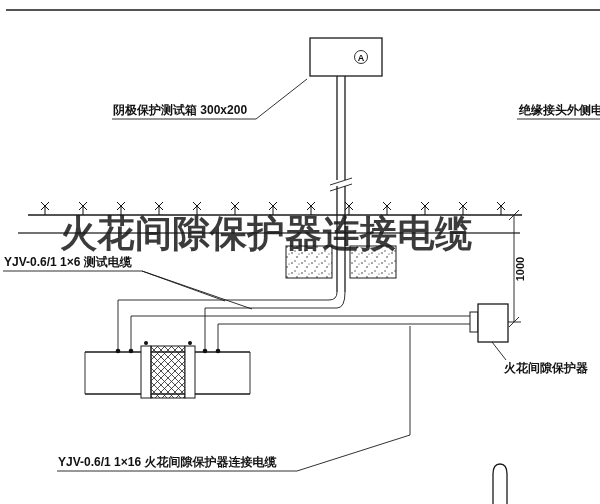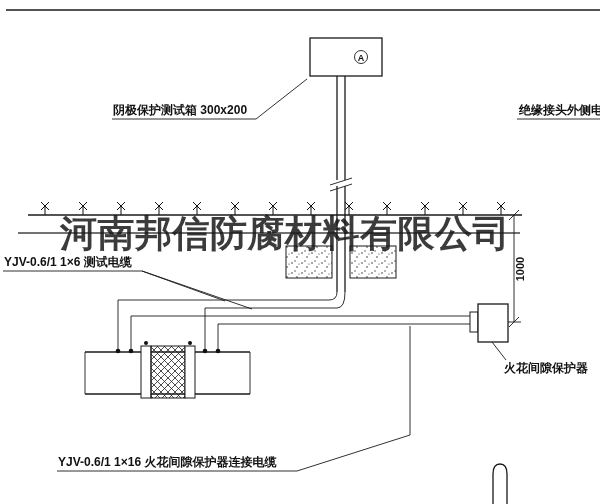--- a/index.html
+++ b/index.html
@@ -155,14 +155,14 @@
 
     <g>
       <text class="txt" x="58" y="466">YJV-0.6/1 1×16  火花间隙保护器连接电缆</text>
       <line x1="57" y1="471" x2="297" y2="471" class="s0"></line>
       <path d="M297,471 L410,435 L410,326" class="s0"></path>
     </g>
 
     <path d="M493,504 V474 Q493,464 500,464 Q507,464 507,474 V504" class="s1"></path>
   </svg>
 
-  <div class="watermark">河南邦信防腐材料有限公司</div>
+  <div class="watermark">火花间隙保护器连接电缆</div>
 </div>
 
 </body></html>

